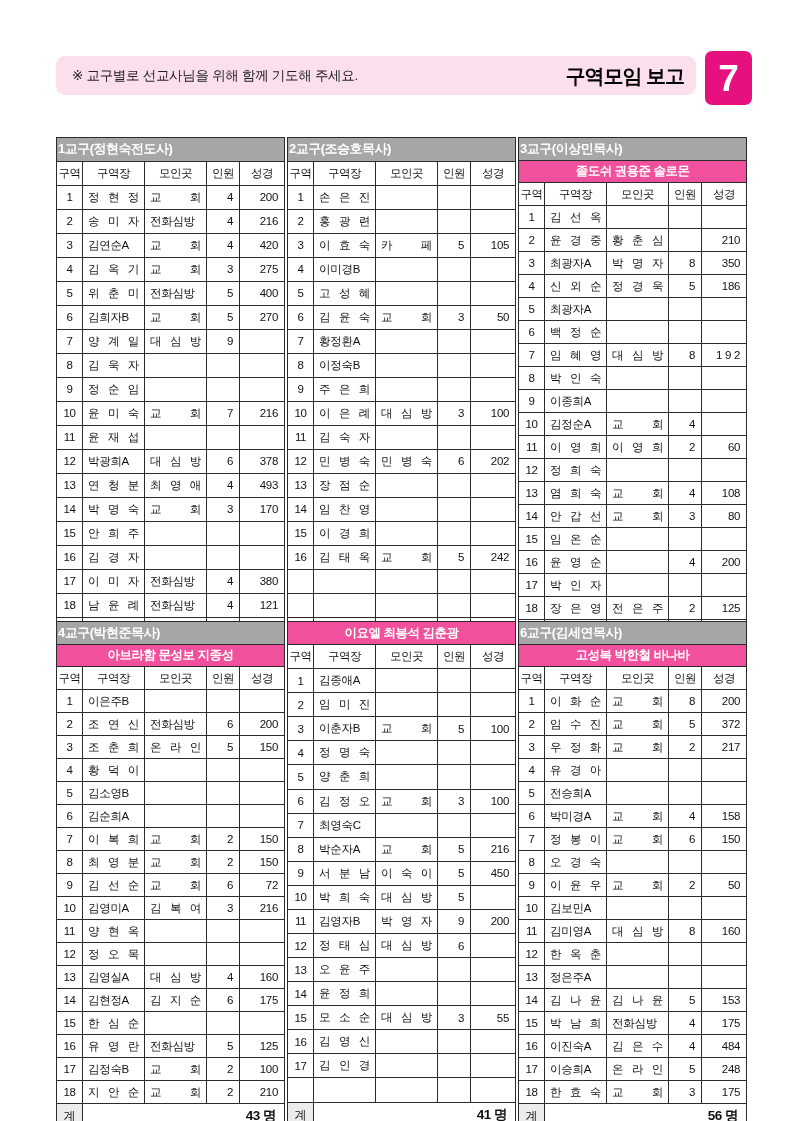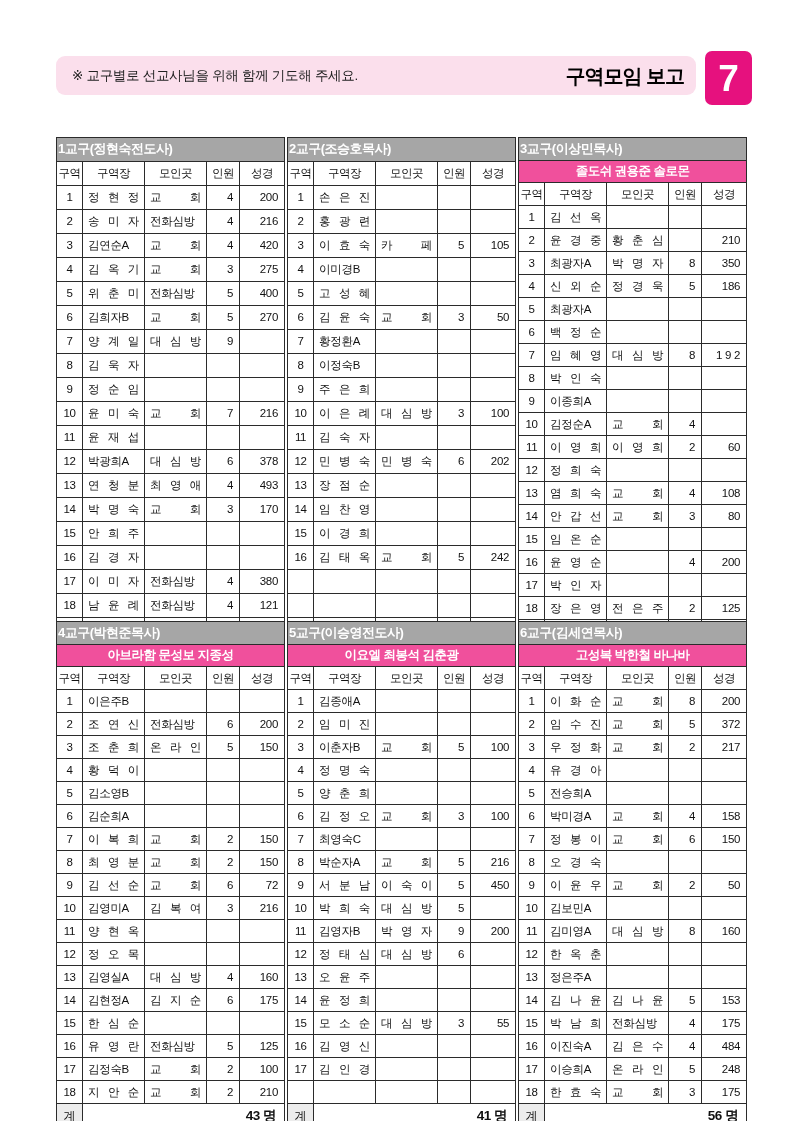--- a/index.html
+++ b/index.html
@@ -689,23 +689,20 @@
       </table>
       <table class="gu">
         <colgroup>
           <col style="width:26px">
           <col style="width:62px">
           <col style="width:62px">
           <col style="width:33px">
           <col style="width:45px">
         </colgroup>
         <tbody>
-          <tr class="r-title">
-            <td colspan="5">5교구(이승영전도사)</td>
-          </tr>
           <tr class="r-sub">
             <td colspan="5">이요엘 최봉석 김춘광</td>
           </tr>
           <tr class="r-head">
             <th>구역</th>
             <th>구역장</th>
             <th>모인곳</th>
             <th>인원</th>
             <th>성경</th>
           </tr>

